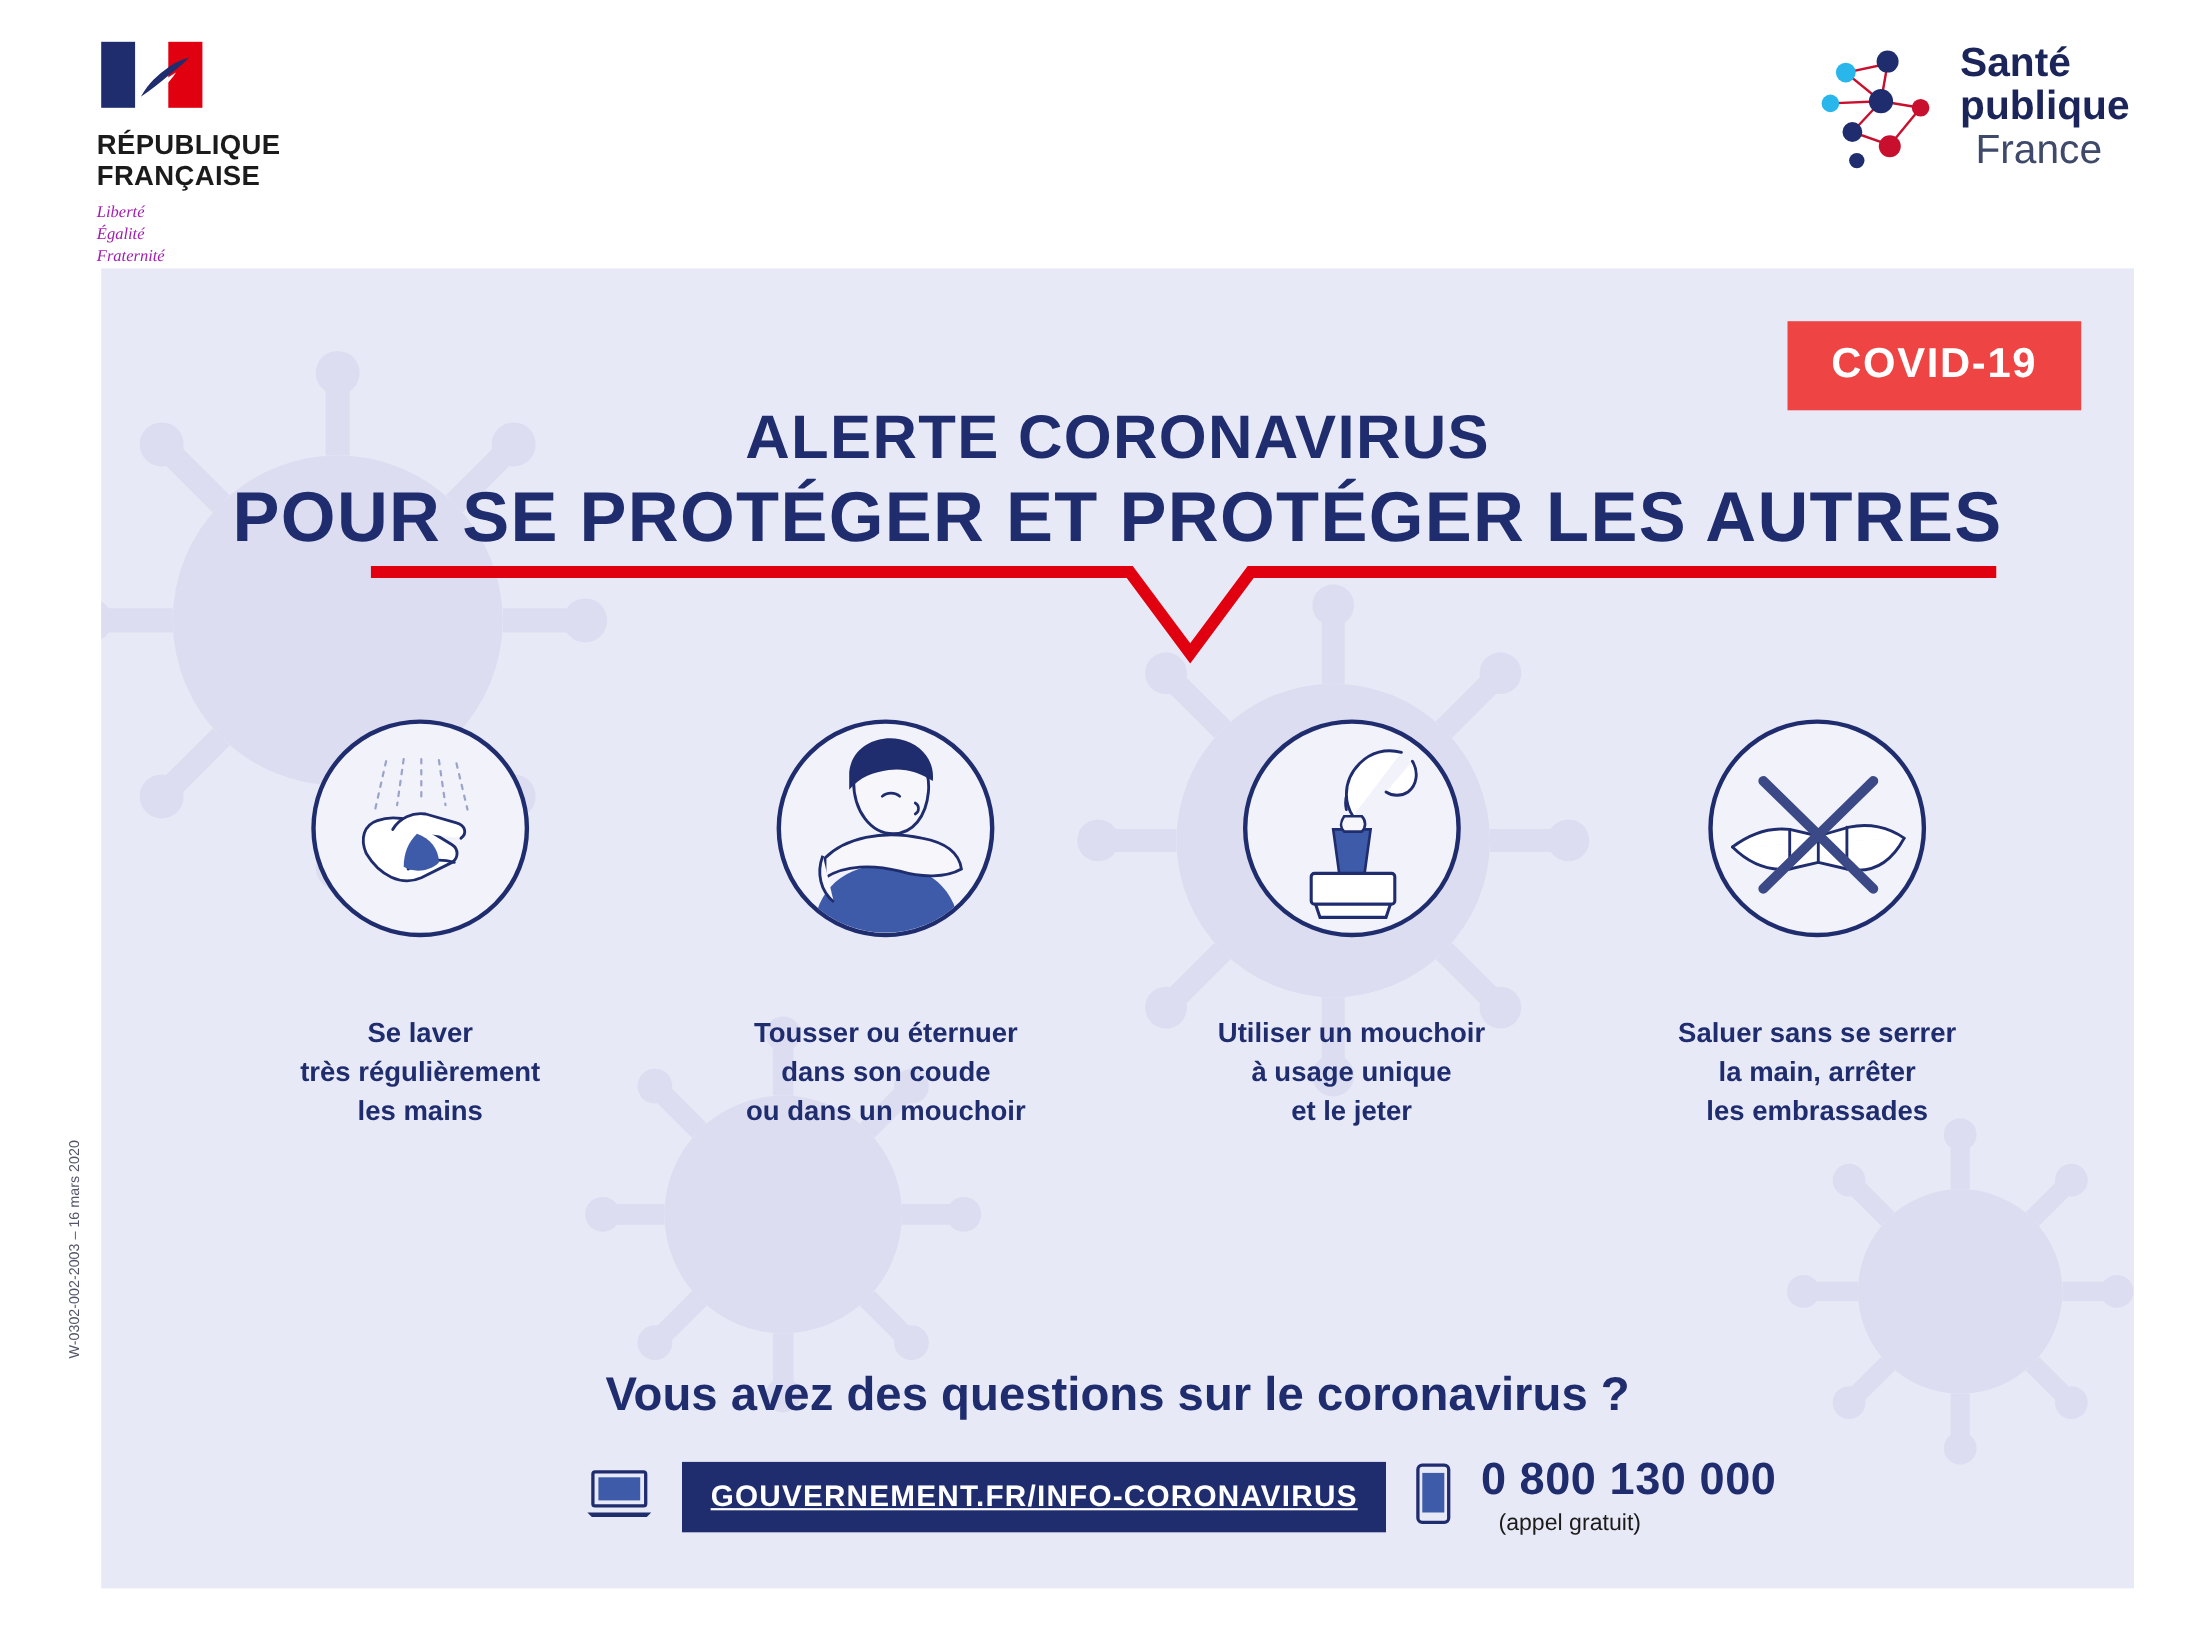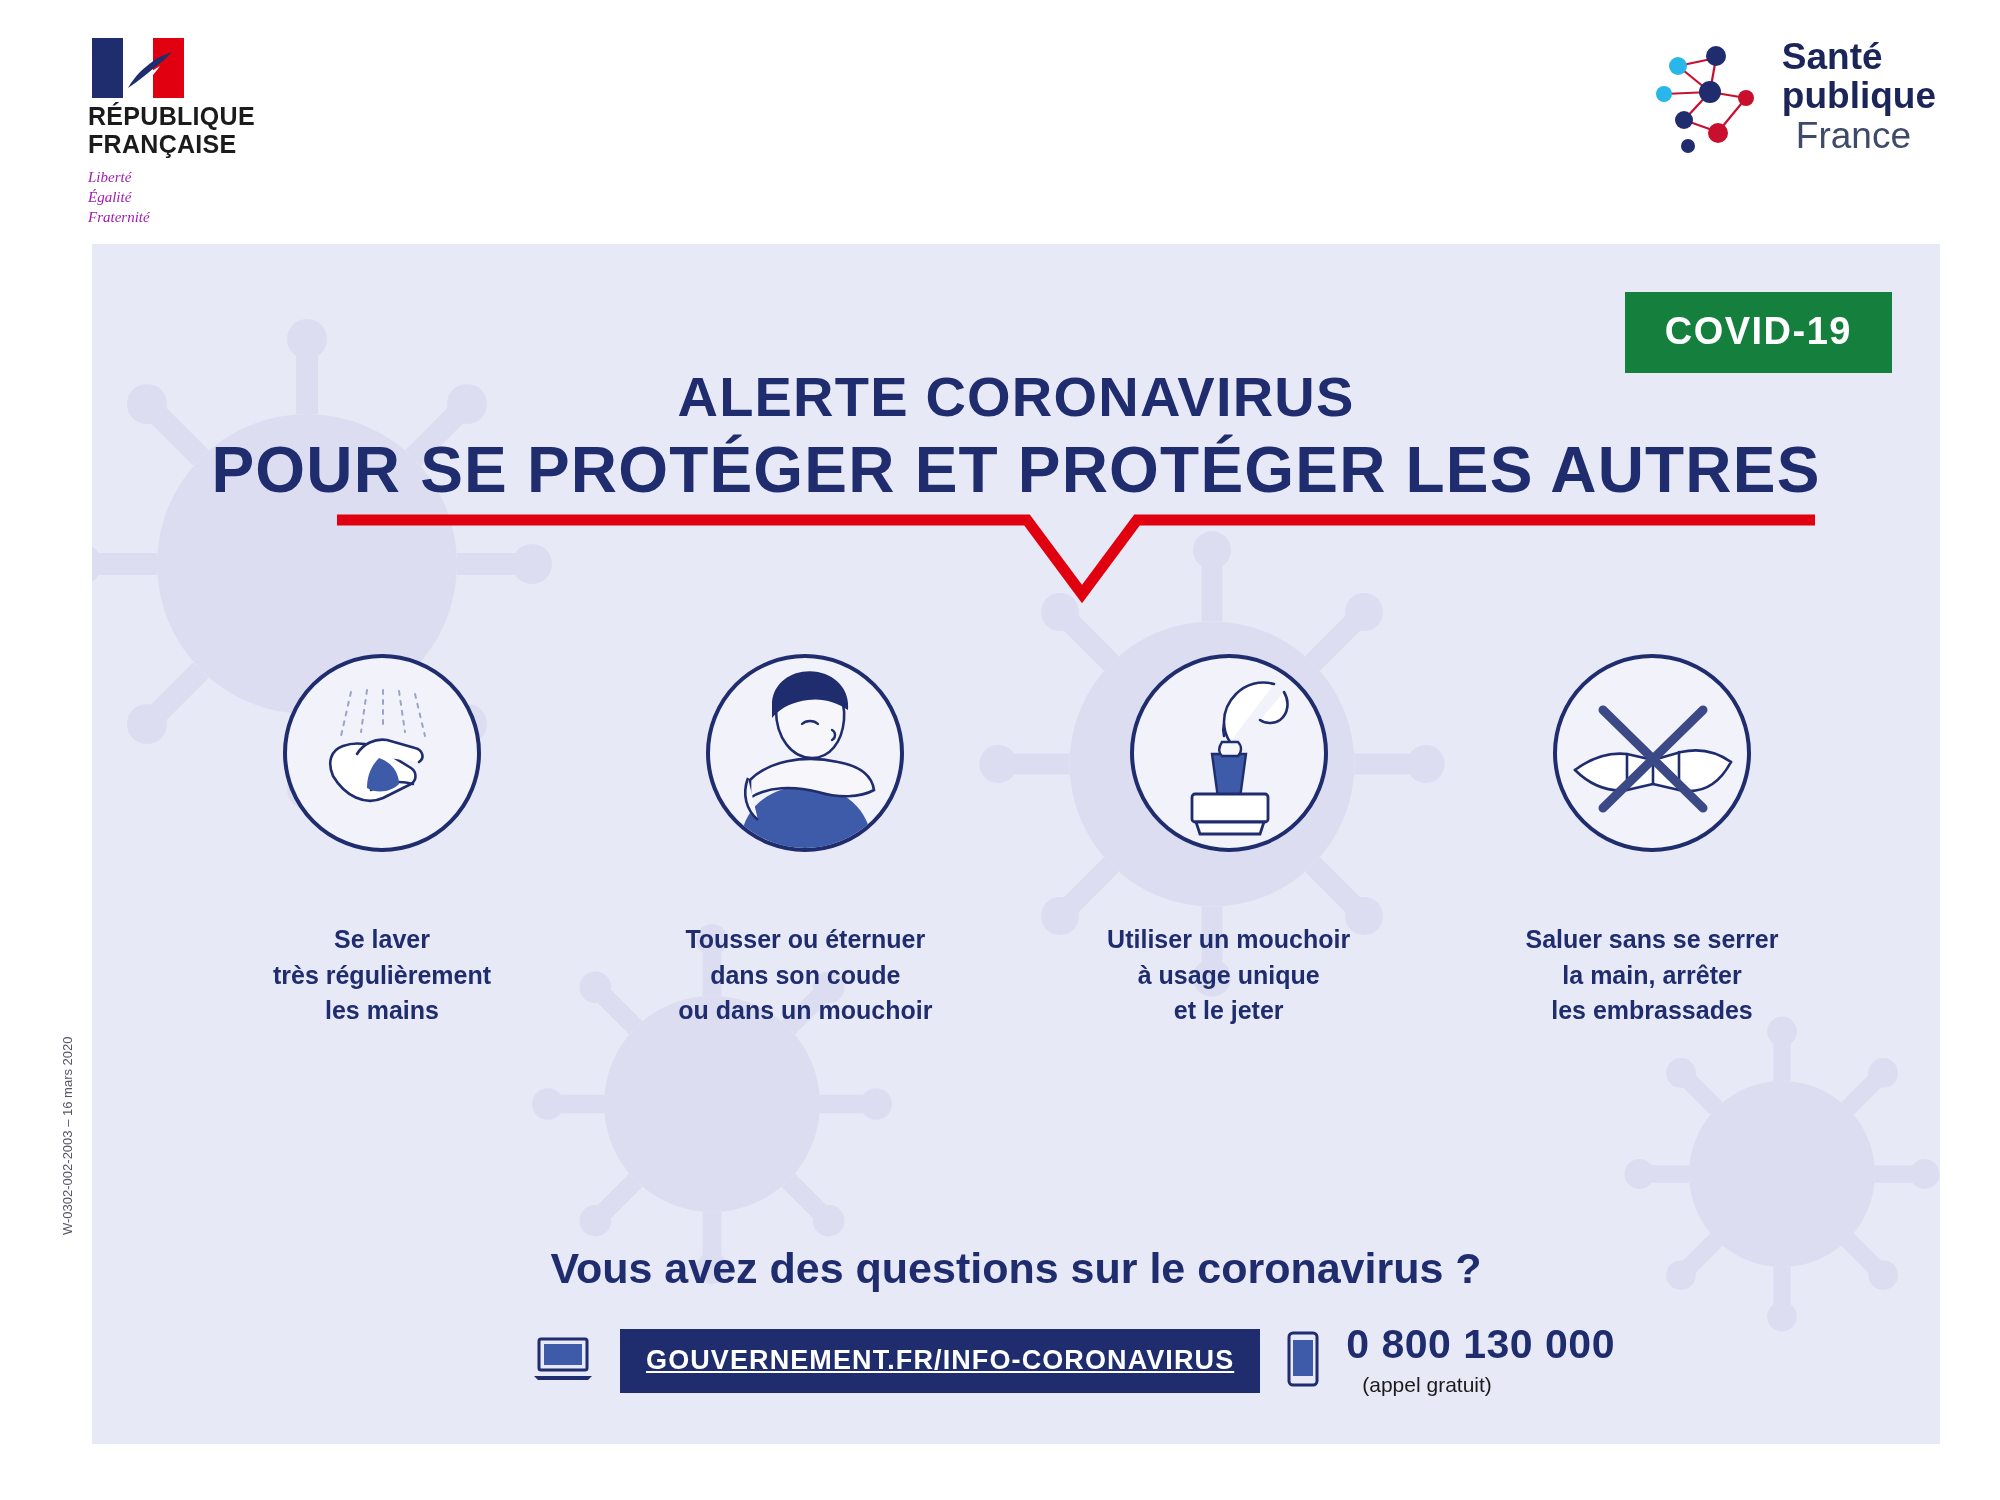--- a/index.html
+++ b/index.html
@@ -38,21 +38,21 @@
   .flag .blanc { background: #ffffff; }
   .flag .rouge { background: #e1000f; }
   .marianne-glyph {
     position: absolute;
     left: 34px; top: 6px;
     font-size: 36px;
     color: #1f2d6e;
     line-height: 1;
   }
   .rf-title {
-    margin-top: 1px;
+    margin-top: 17px;
     font-weight: bold;
     font-size: 25px;
     line-height: 1.1;
     color: #1b1b1b;
     letter-spacing: .3px;
   }
   .rf-motto {
     margin-top: 10px;
     font-family: "Liberation Serif", serif;
     font-style: italic;
@@ -92,21 +92,21 @@
   }
   .virus-layer {
     position: absolute;
     inset: 0;
     pointer-events: none;
   }
 
   .covid-badge {
     position: absolute;
     right: 48px; top: 48px;
-    background: #15803d;
+    background: #ef4444;
     color: #ffffff;
     font-size: 38px;
     font-weight: bold;
     letter-spacing: 1.5px;
     padding: 18px 40px 20px;
   }
 
   .headline {
     position: absolute;
     left: 0; top: 122px;

